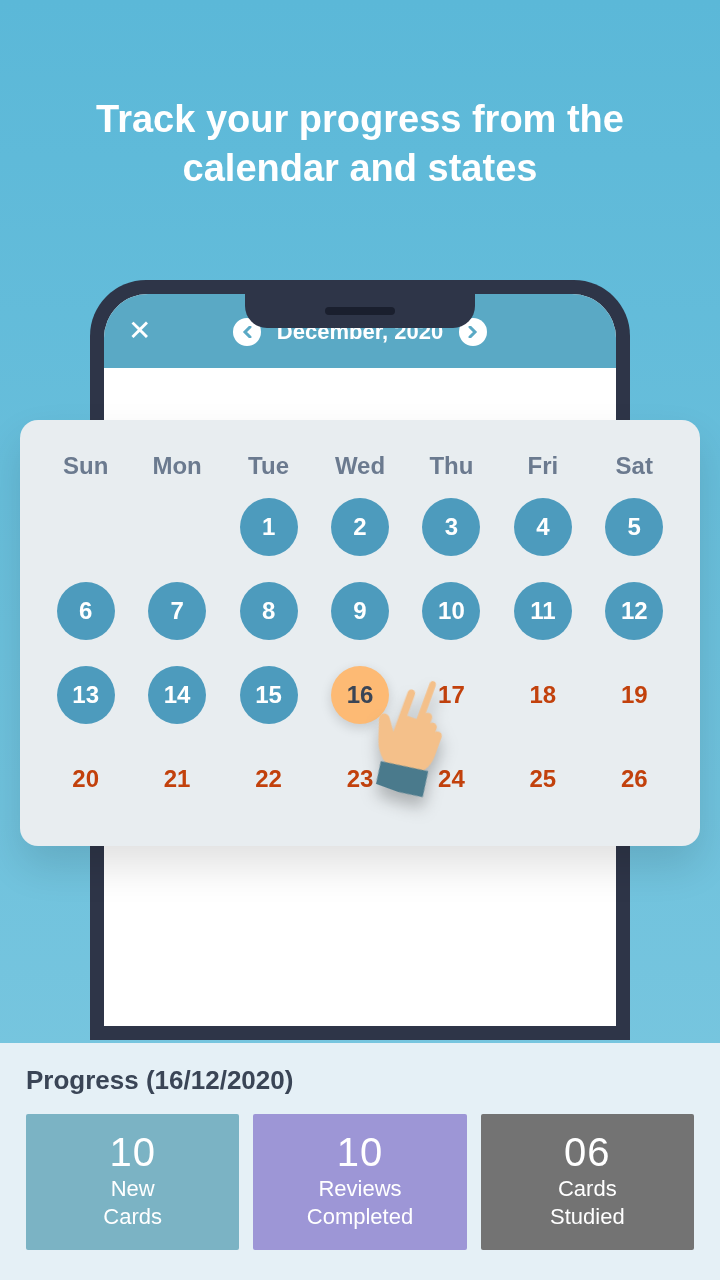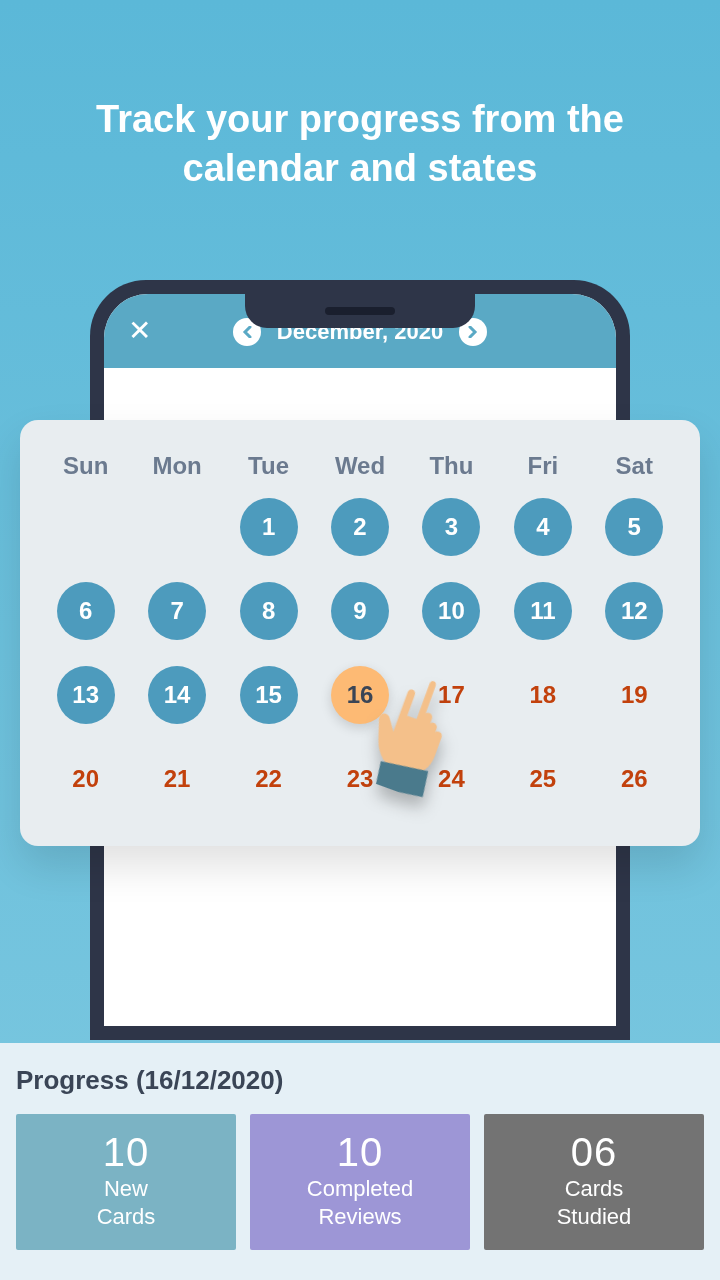--- a/index.html
+++ b/index.html
@@ -110,21 +110,21 @@
     left:345px; top:255px;
     width:110px;
     z-index:6;
     transform: rotate(20deg);
     filter: drop-shadow(4px 10px 8px rgba(0,0,0,0.25));
   }
   .bottom-panel{
     position:absolute;
     left:0; bottom:0; width:720px;
     background:#e5f0f6;
-    padding:22px 16px 30px;
+    padding:22px 26px 30px;
   }
   .progress-title{
     font-size:26px; font-weight:700; color:#3a4556; margin-bottom:18px;
   }
   .stat-row{ display:flex; gap:14px;}
   .stat{
     flex:1; color:#fff; text-align:center;
     padding:16px 8px 20px; border-radius:2px;
     font-family: 'Arial Narrow', Arial, sans-serif;
   }
@@ -221,22 +221,22 @@
     <div class="stat a">
       <div class="stat-num">10</div>
       <div class="stat-label">
         <div>New</div>
           <div>Cards</div>
       </div>
     </div>
     <div class="stat b">
       <div class="stat-num">10</div>
       <div class="stat-label">
-        <div>Completed</div>
-          <div>Reviews</div>
+        <div>Reviews</div>
+          <div>Completed</div>
       </div>
     </div>
     <div class="stat c">
       <div class="stat-num">06</div>
       <div class="stat-label">
         <div>Cards</div>
           <div>Studied</div>
       </div>
     </div>
   </div>

